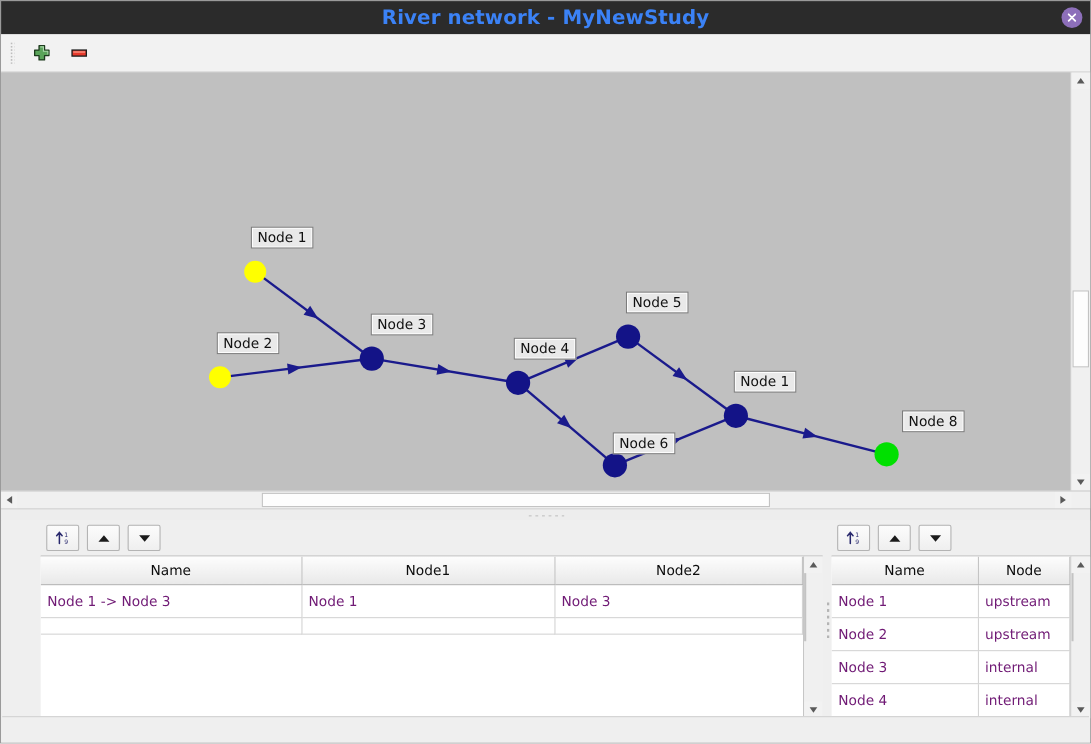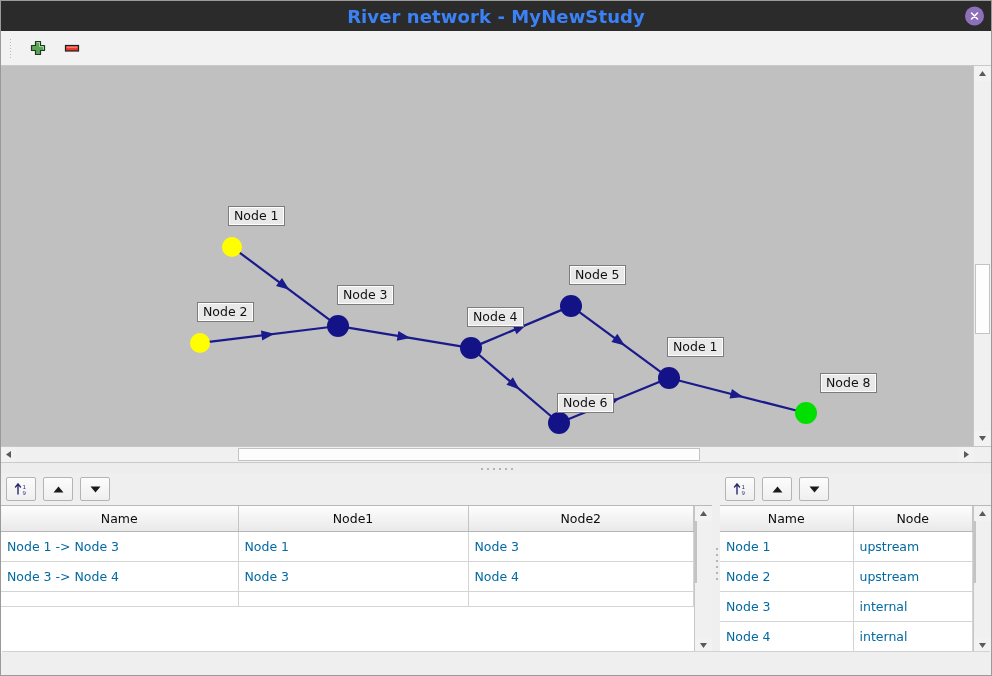--- a/index.html
+++ b/index.html
@@ -185,20 +185,21 @@
   }
 
   
   .bottom {
     flex: 1;
     display: flex;
     min-height: 0;
     background: #efefef;
     padding-bottom: 22px;
     box-sizing: border-box;
+    padding-left: 36px;
   }
   .pane {
     display: flex;
     flex-direction: column;
     min-width: 0;
     min-height: 0;
   }
   .pane-left { width: 711px; }
   .pane-right { flex: 1; }
   .pane-toolbar {
@@ -250,21 +251,21 @@
     height: 23px;
     color: #0c0c0c;
     text-align: center;
   }
   table.grid td {
     border-right: 1px solid #d4d4d4;
     border-bottom: 1px solid #d4d4d4;
     height: 29px;
     padding: 0 6px;
     font-size: 12.5px;
-    color: #0369a1;
+    color: #701a75;
     background: #ffffff;
     white-space: nowrap;
     overflow: hidden;
     margin-left: 36px;
   }
   table.grid tr.empty-row td { height: 14px; }
   .tbl-vscroll {
     width: 17px;
     min-width: 17px;
     background: #f0f0f0;
@@ -439,25 +440,20 @@
                     <th>Node1</th>
                     <th>Node2</th>
                   </tr>
                 </thead>
             <tbody id="reaches-body">
                   <tr>
                     <td>Node 1 -&gt; Node 3</td>
                     <td>Node 1</td>
                     <td>Node 3</td>
                   </tr>
-                  <tr>
-                    <td>Node 3 -&gt; Node 4</td>
-                    <td>Node 3</td>
-                    <td>Node 4</td>
-                  </tr>
                   <tr class="empty-row">
                     <td></td>
                     <td></td>
                     <td></td>
                   </tr>
                 </tbody>
           </table>
         </div>
         <div class="tbl-vscroll">
           <div class="sb-arrow">

